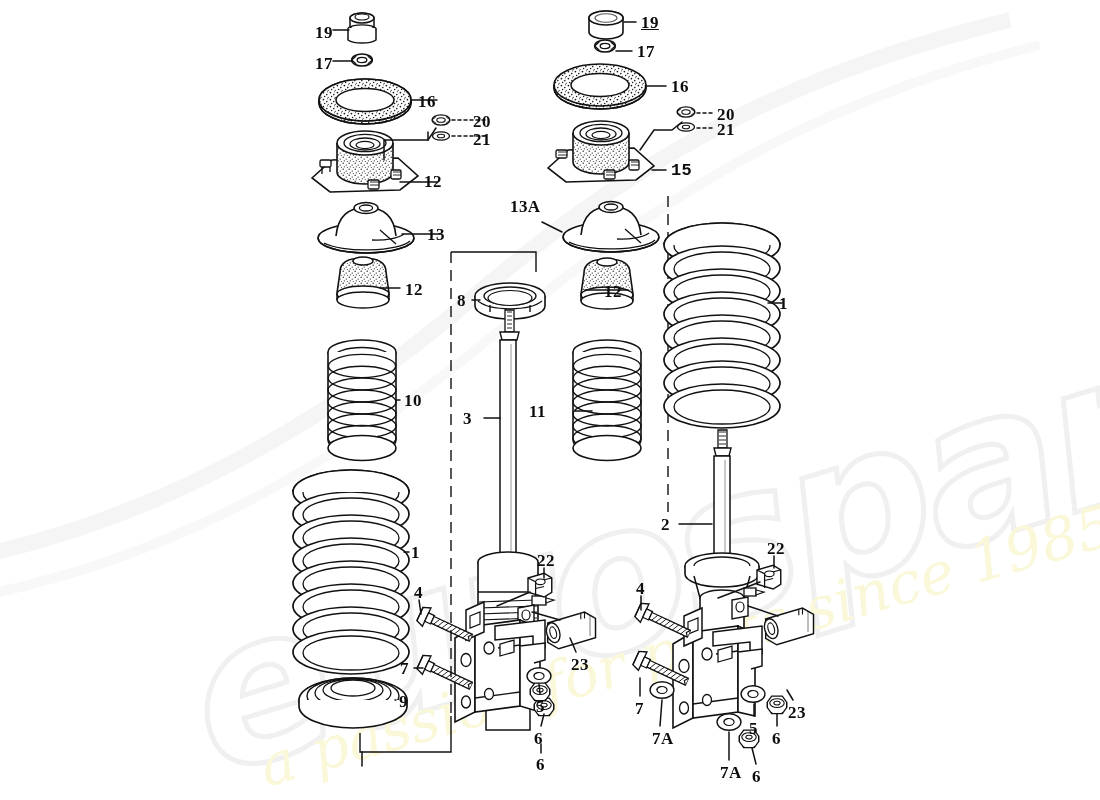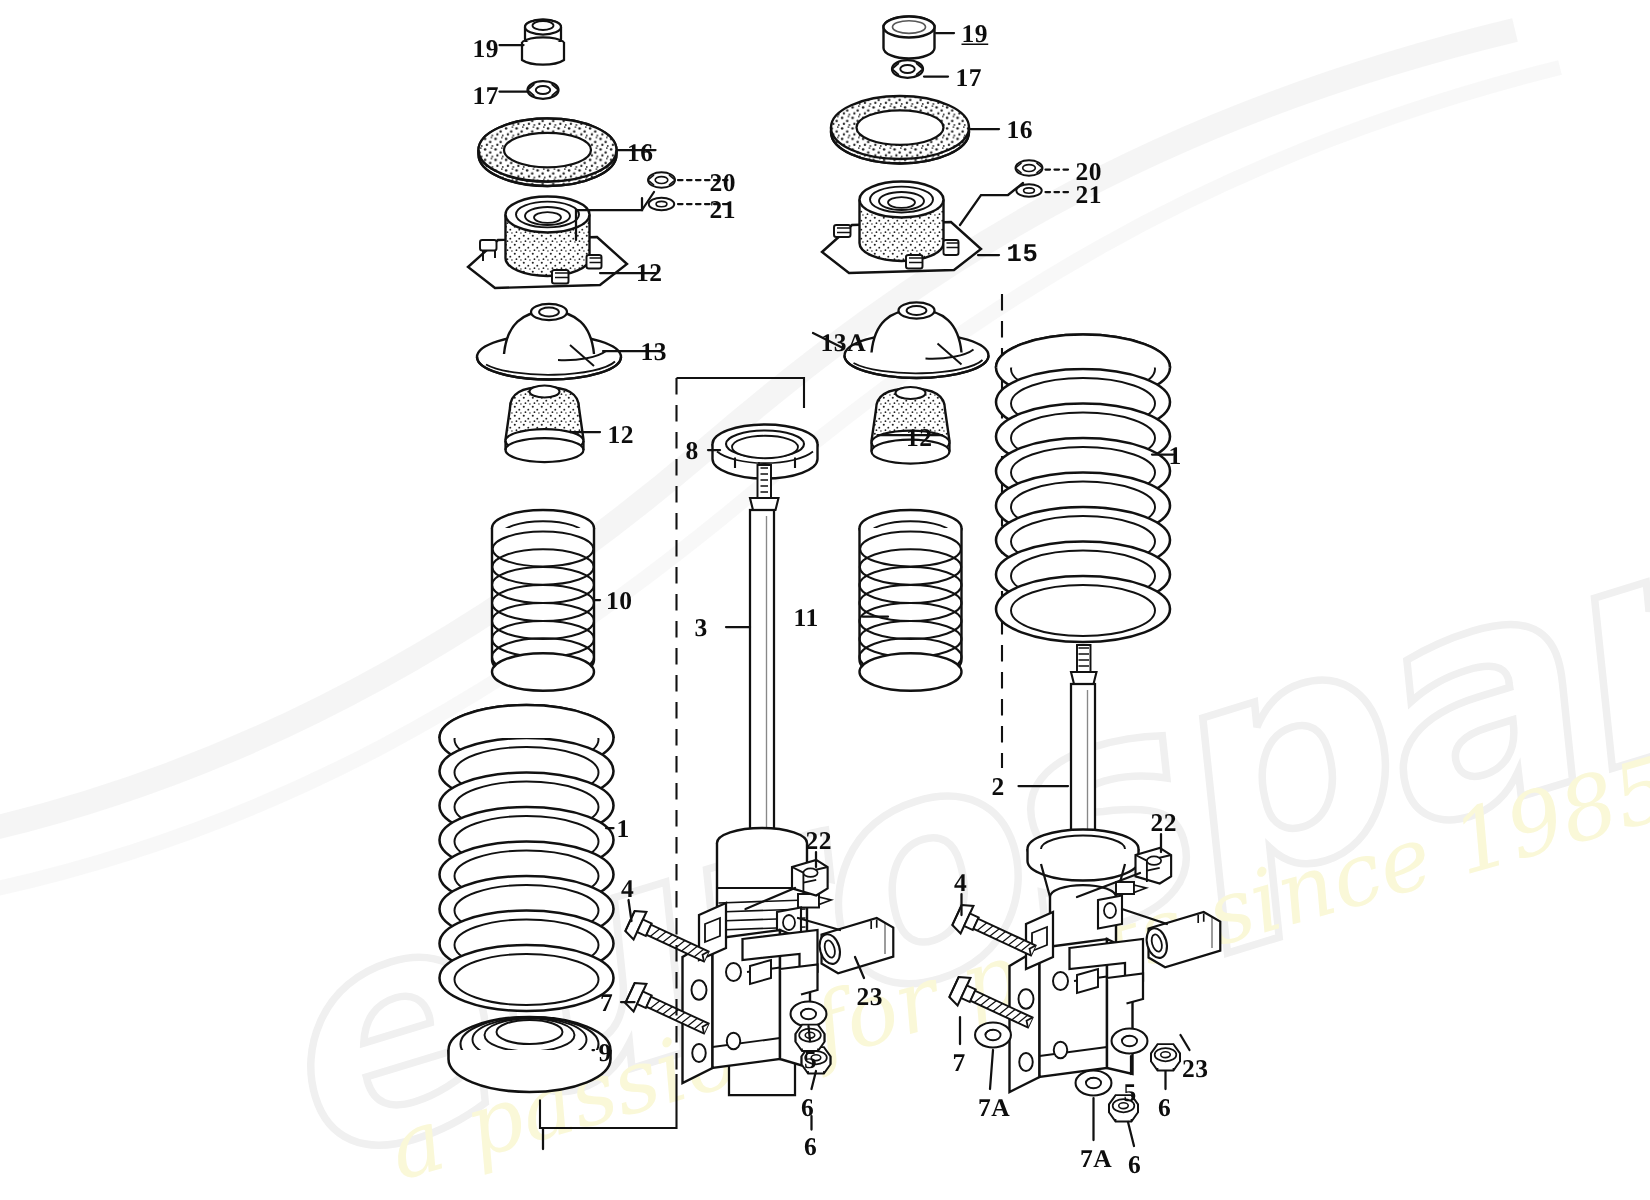--- a/index.html
+++ b/index.html
@@ -550,21 +550,21 @@
 <div class="lbl" style="left:404px;top:392px;">10</div>
 <div class="lbl" style="left:411px;top:544px;">1</div>
 <div class="lbl" style="left:399px;top:693px;">9</div>
 
 <div class="lbl" style="left:641px;top:14px;text-decoration:underline;">19</div>
 <div class="lbl" style="left:637px;top:43px;">17</div>
 <div class="lbl" style="left:671px;top:78px;">16</div>
 <div class="lbl" style="left:717px;top:106px;">20</div>
 <div class="lbl" style="left:717px;top:121px;">21</div>
 <div class="lbl" style="left:671px;top:162px;font-family:Liberation Mono, monospace;">15</div>
-<div class="lbl" style="left:510px;top:220px;margin-left:37px;">13A</div>
+<div class="lbl" style="left:510px;top:198px;">13A</div>
 <div class="lbl" style="left:457px;top:292px;">8</div>
 <div class="lbl" style="left:604px;top:283px;">12</div>
 <div class="lbl" style="left:463px;top:410px;">3</div>
 <div class="lbl" style="left:529px;top:403px;">11</div>
 <div class="lbl" style="left:779px;top:295px;">1</div>
 <div class="lbl" style="left:661px;top:516px;">2</div>
 
 <div class="lbl" style="left:537px;top:552px;">22</div>
 <div class="lbl" style="left:767px;top:540px;">22</div>
 <div class="lbl" style="left:414px;top:584px;">4</div>

